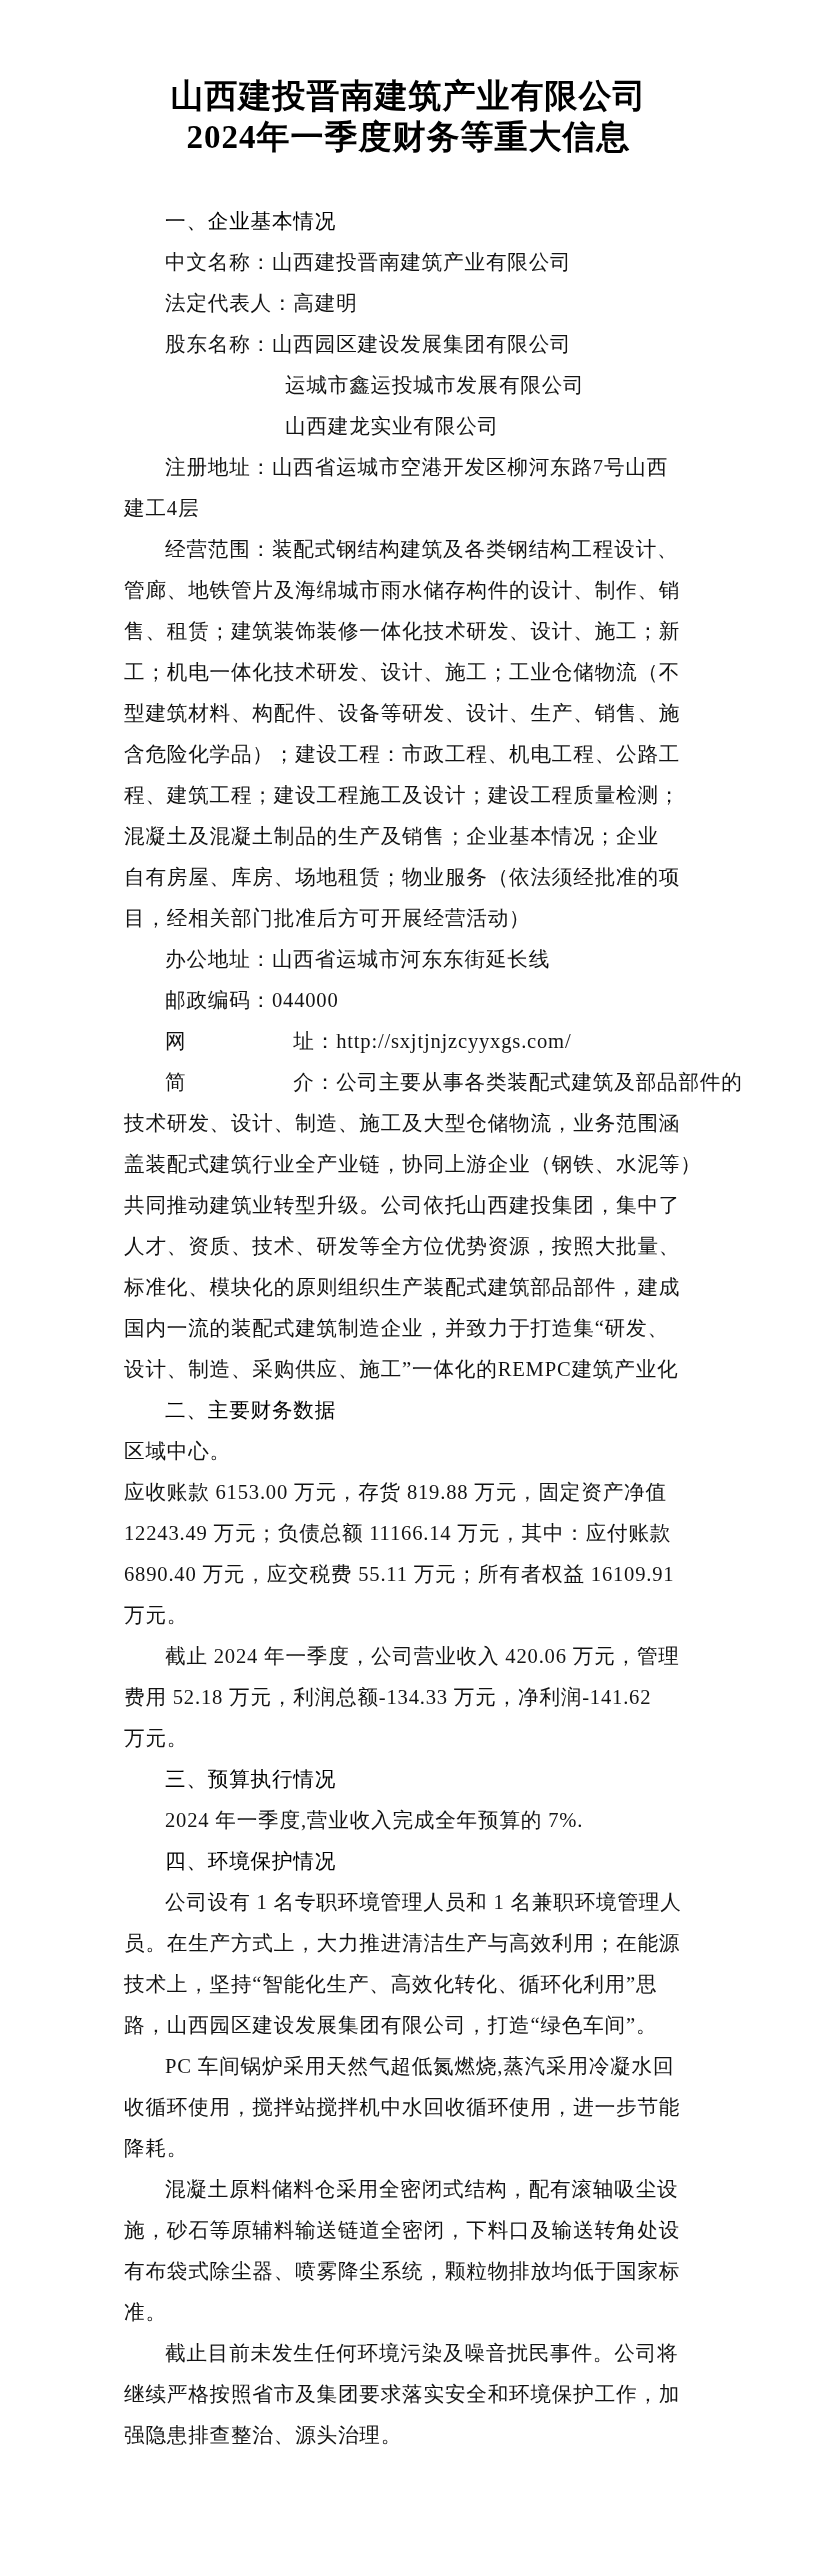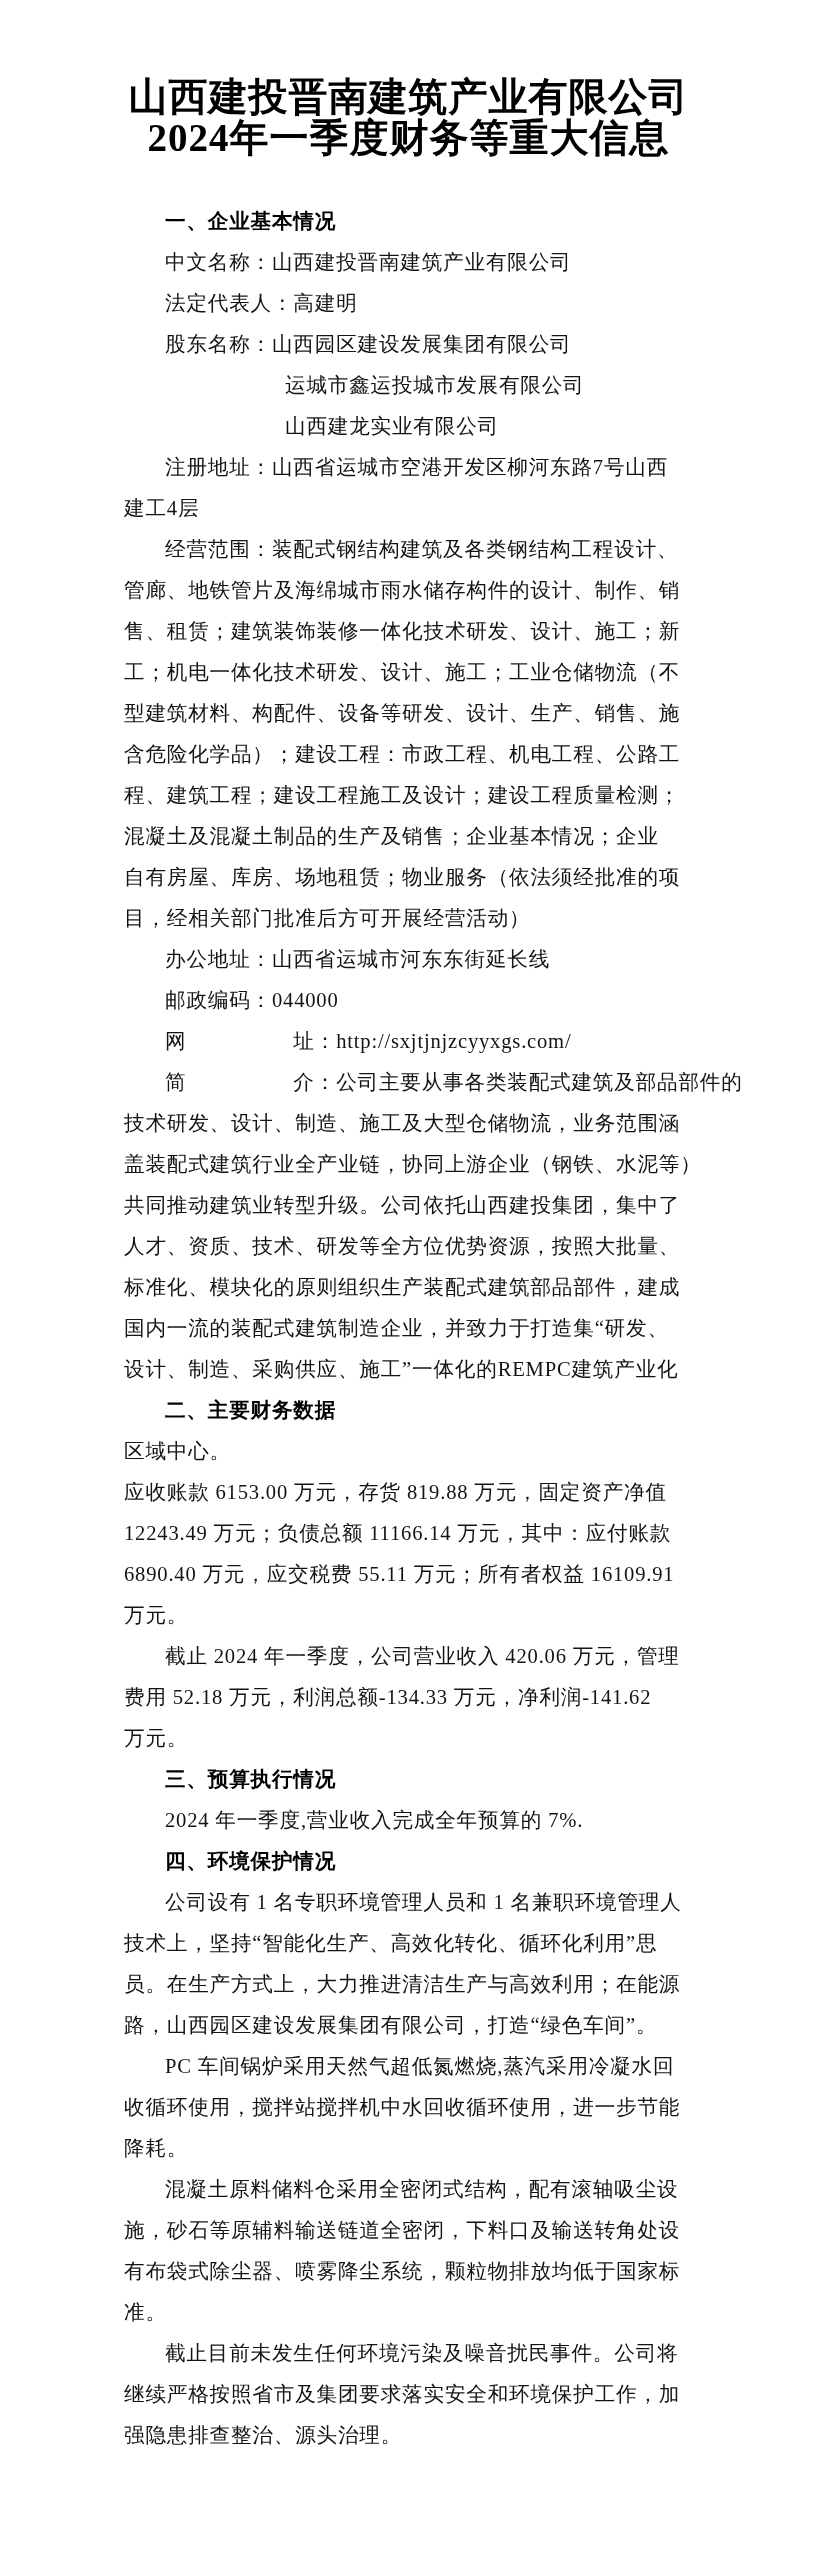--- a/index.html
+++ b/index.html
@@ -12,41 +12,41 @@
     width: 817px;
     height: 2686px;
     background: #ffffff;
     color: #0a0a0a;
     overflow: hidden;
   }
   .title-block {
     padding-top: 76px;
     text-align: center;
     font-weight: 700;
-    font-size: 39px;
+    font-size: 33px;
     line-height: 41px;
     letter-spacing: 1px;
     color: #000000;
   }
   .title-line { white-space: nowrap; }
   .body-block {
     margin-top: 43px;
     padding-left: 124px;
     padding-right: 103px;
     font-size: 20.6px;
     line-height: 41px;
     letter-spacing: 0.8px;
     color: #131313;
   }
   .line {
     height: 41px;
     white-space: nowrap;
   }
   .line.heading {
-    font-weight: 700;
+    font-weight: 400;
     padding-left: 41px;
     color: #000000;
   }
   .line.first { padding-left: 41px; }
   .line.flush { padding-left: 0; }
   .line.value { padding-left: 161px; }
 </style>
 </head>
 <body>
 
@@ -91,22 +91,22 @@
       <div class="line flush">12243.49 万元；负债总额 11166.14 万元，其中：应付账款</div>
       <div class="line flush">6890.40 万元，应交税费 55.11 万元；所有者权益 16109.91</div>
       <div class="line flush">万元。</div>
       <div class="line first">截止 2024 年一季度，公司营业收入 420.06 万元，管理</div>
       <div class="line flush">费用 52.18 万元，利润总额-134.33 万元，净利润-141.62</div>
       <div class="line flush">万元。</div>
       <div class="line heading">三、预算执行情况</div>
       <div class="line first">2024 年一季度,营业收入完成全年预算的 7%.</div>
       <div class="line heading">四、环境保护情况</div>
       <div class="line first">公司设有 1 名专职环境管理人员和 1 名兼职环境管理人</div>
+      <div class="line flush">员。在生产方式上，大力推进清洁生产与高效利用；在能源</div>
       <div class="line flush">技术上，坚持“智能化生产、高效化转化、循环化利用”思</div>
-      <div class="line flush">员。在生产方式上，大力推进清洁生产与高效利用；在能源</div>
       <div class="line flush">路，山西园区建设发展集团有限公司，打造“绿色车间”。</div>
       <div class="line first">PC 车间锅炉采用天然气超低氮燃烧,蒸汽采用冷凝水回</div>
       <div class="line flush">收循环使用，搅拌站搅拌机中水回收循环使用，进一步节能</div>
       <div class="line flush">降耗。</div>
       <div class="line first">混凝土原料储料仓采用全密闭式结构，配有滚轴吸尘设</div>
       <div class="line flush">施，砂石等原辅料输送链道全密闭，下料口及输送转角处设</div>
       <div class="line flush">有布袋式除尘器、喷雾降尘系统，颗粒物排放均低于国家标</div>
       <div class="line flush">准。</div>
       <div class="line first">截止目前未发生任何环境污染及噪音扰民事件。公司将</div>
       <div class="line flush">继续严格按照省市及集团要求落实安全和环境保护工作，加</div>

